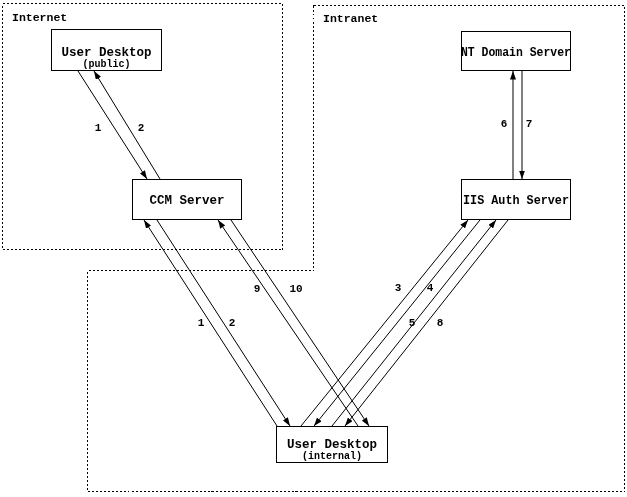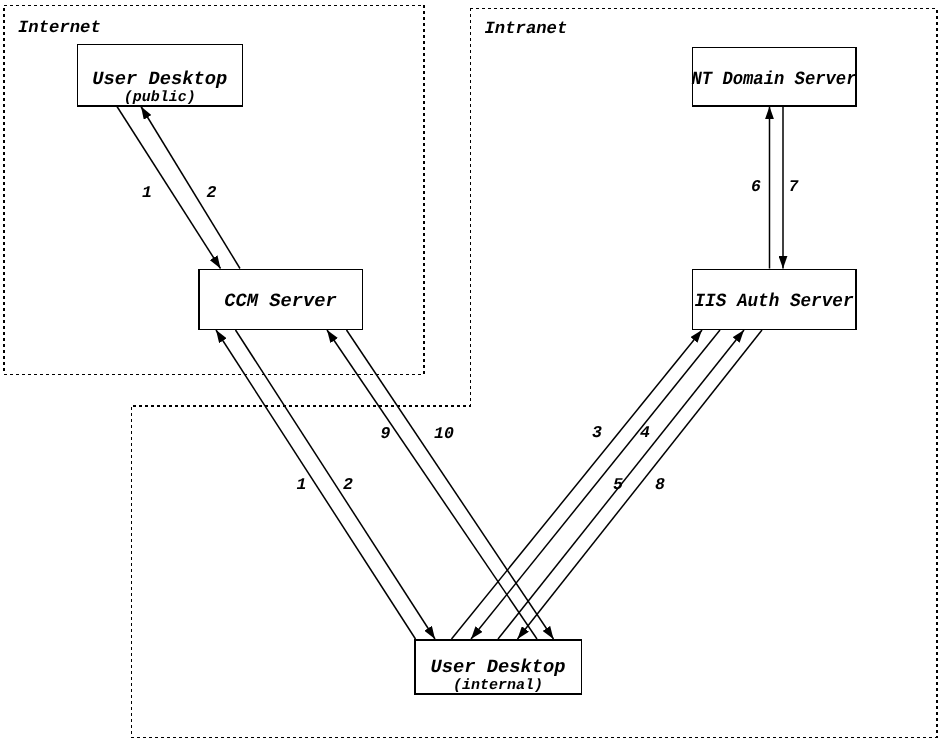--- a/index.html
+++ b/index.html
@@ -1,16 +1,16 @@
 <!DOCTYPE html>
 <html><head>
 <meta charset="utf-8">
 <style>
   html,body{margin:0;padding:0;background:#ffffff;}
-  .stage{position:relative;width:627px;height:497px;background:#fff;overflow:hidden;font-style:italic;}
+  .stage{position:relative;width:627px;height:497px;background:#fff;overflow:hidden;}
   svg{display:block;}
   .zone-border{fill:none;stroke:#000;stroke-width:1;stroke-dasharray:2 2;shape-rendering:crispEdges;}
   .node-box{fill:#fff;stroke:#000;stroke-width:1;shape-rendering:crispEdges;}
   .flow{stroke:#000;stroke-width:1;fill:none;}
   text{font-family:"Liberation Mono","DejaVu Sans Mono",monospace;font-weight:bold;fill:#000;}
   .zone-label{font-size:11.5px;}
   .node-title{font-size:12.5px;text-anchor:middle;}
   .node-sub{font-size:10px;text-anchor:middle;}
   .flow-label{font-size:11px;text-anchor:middle;}
 </style>

